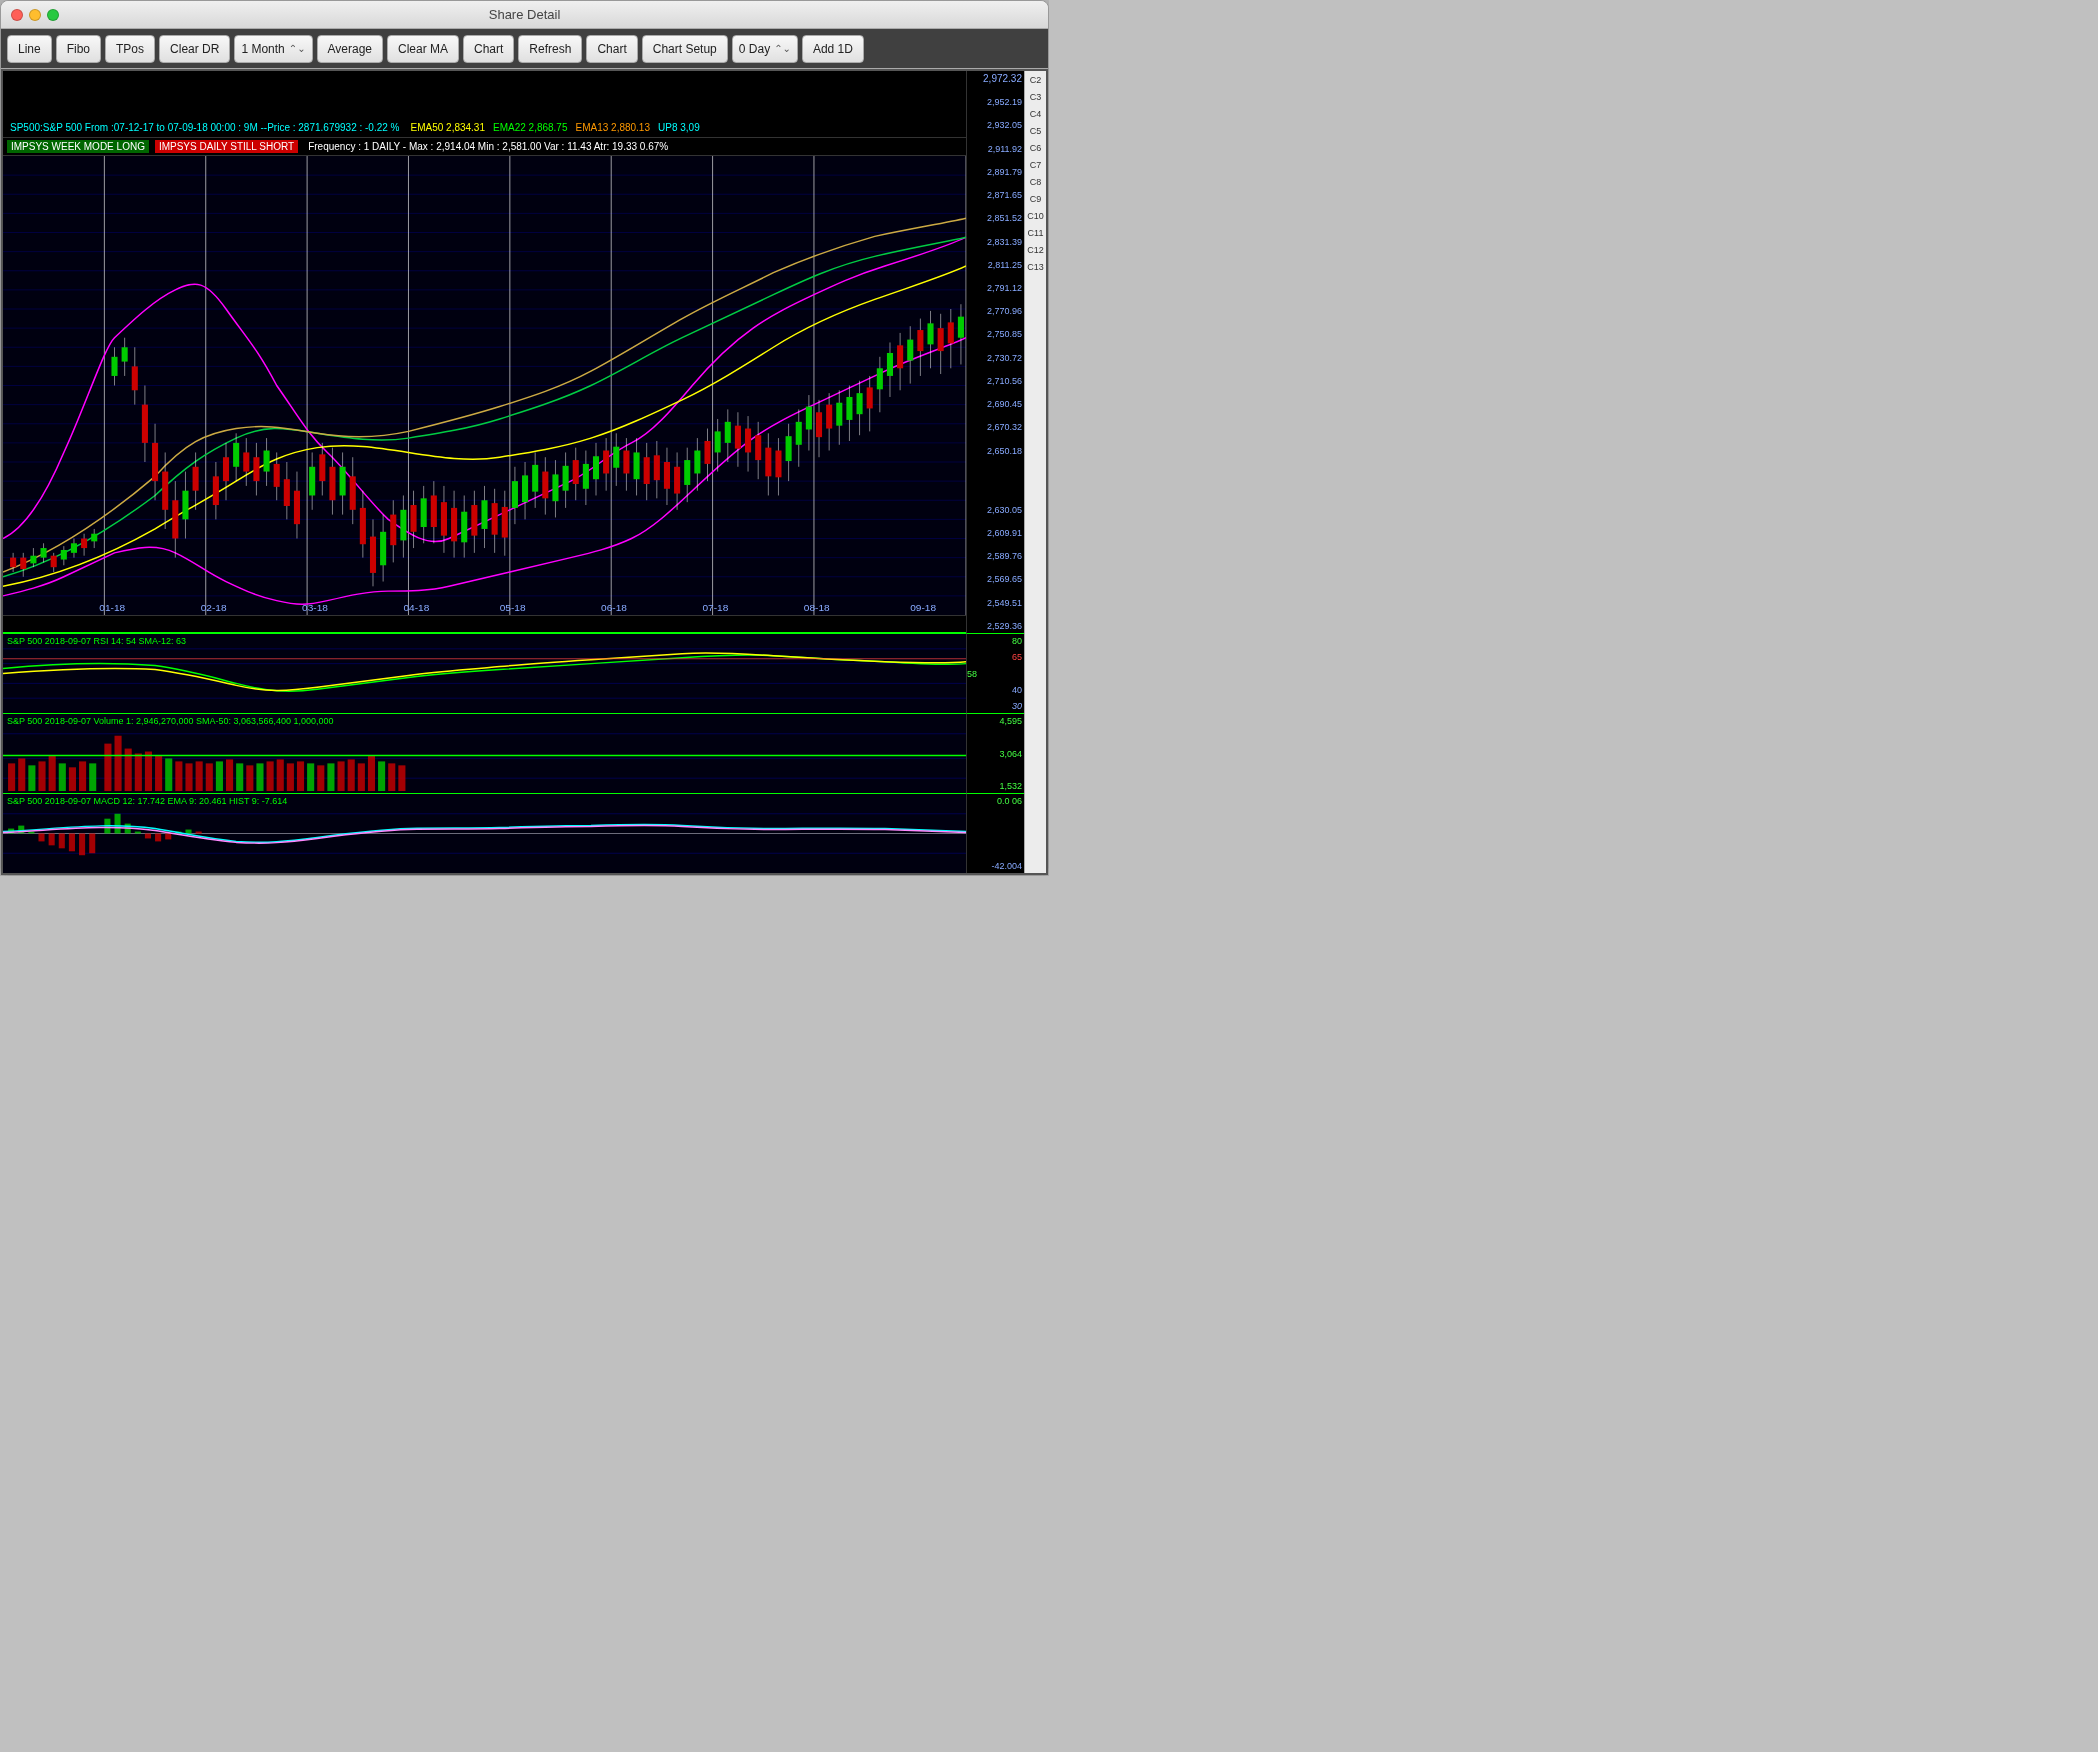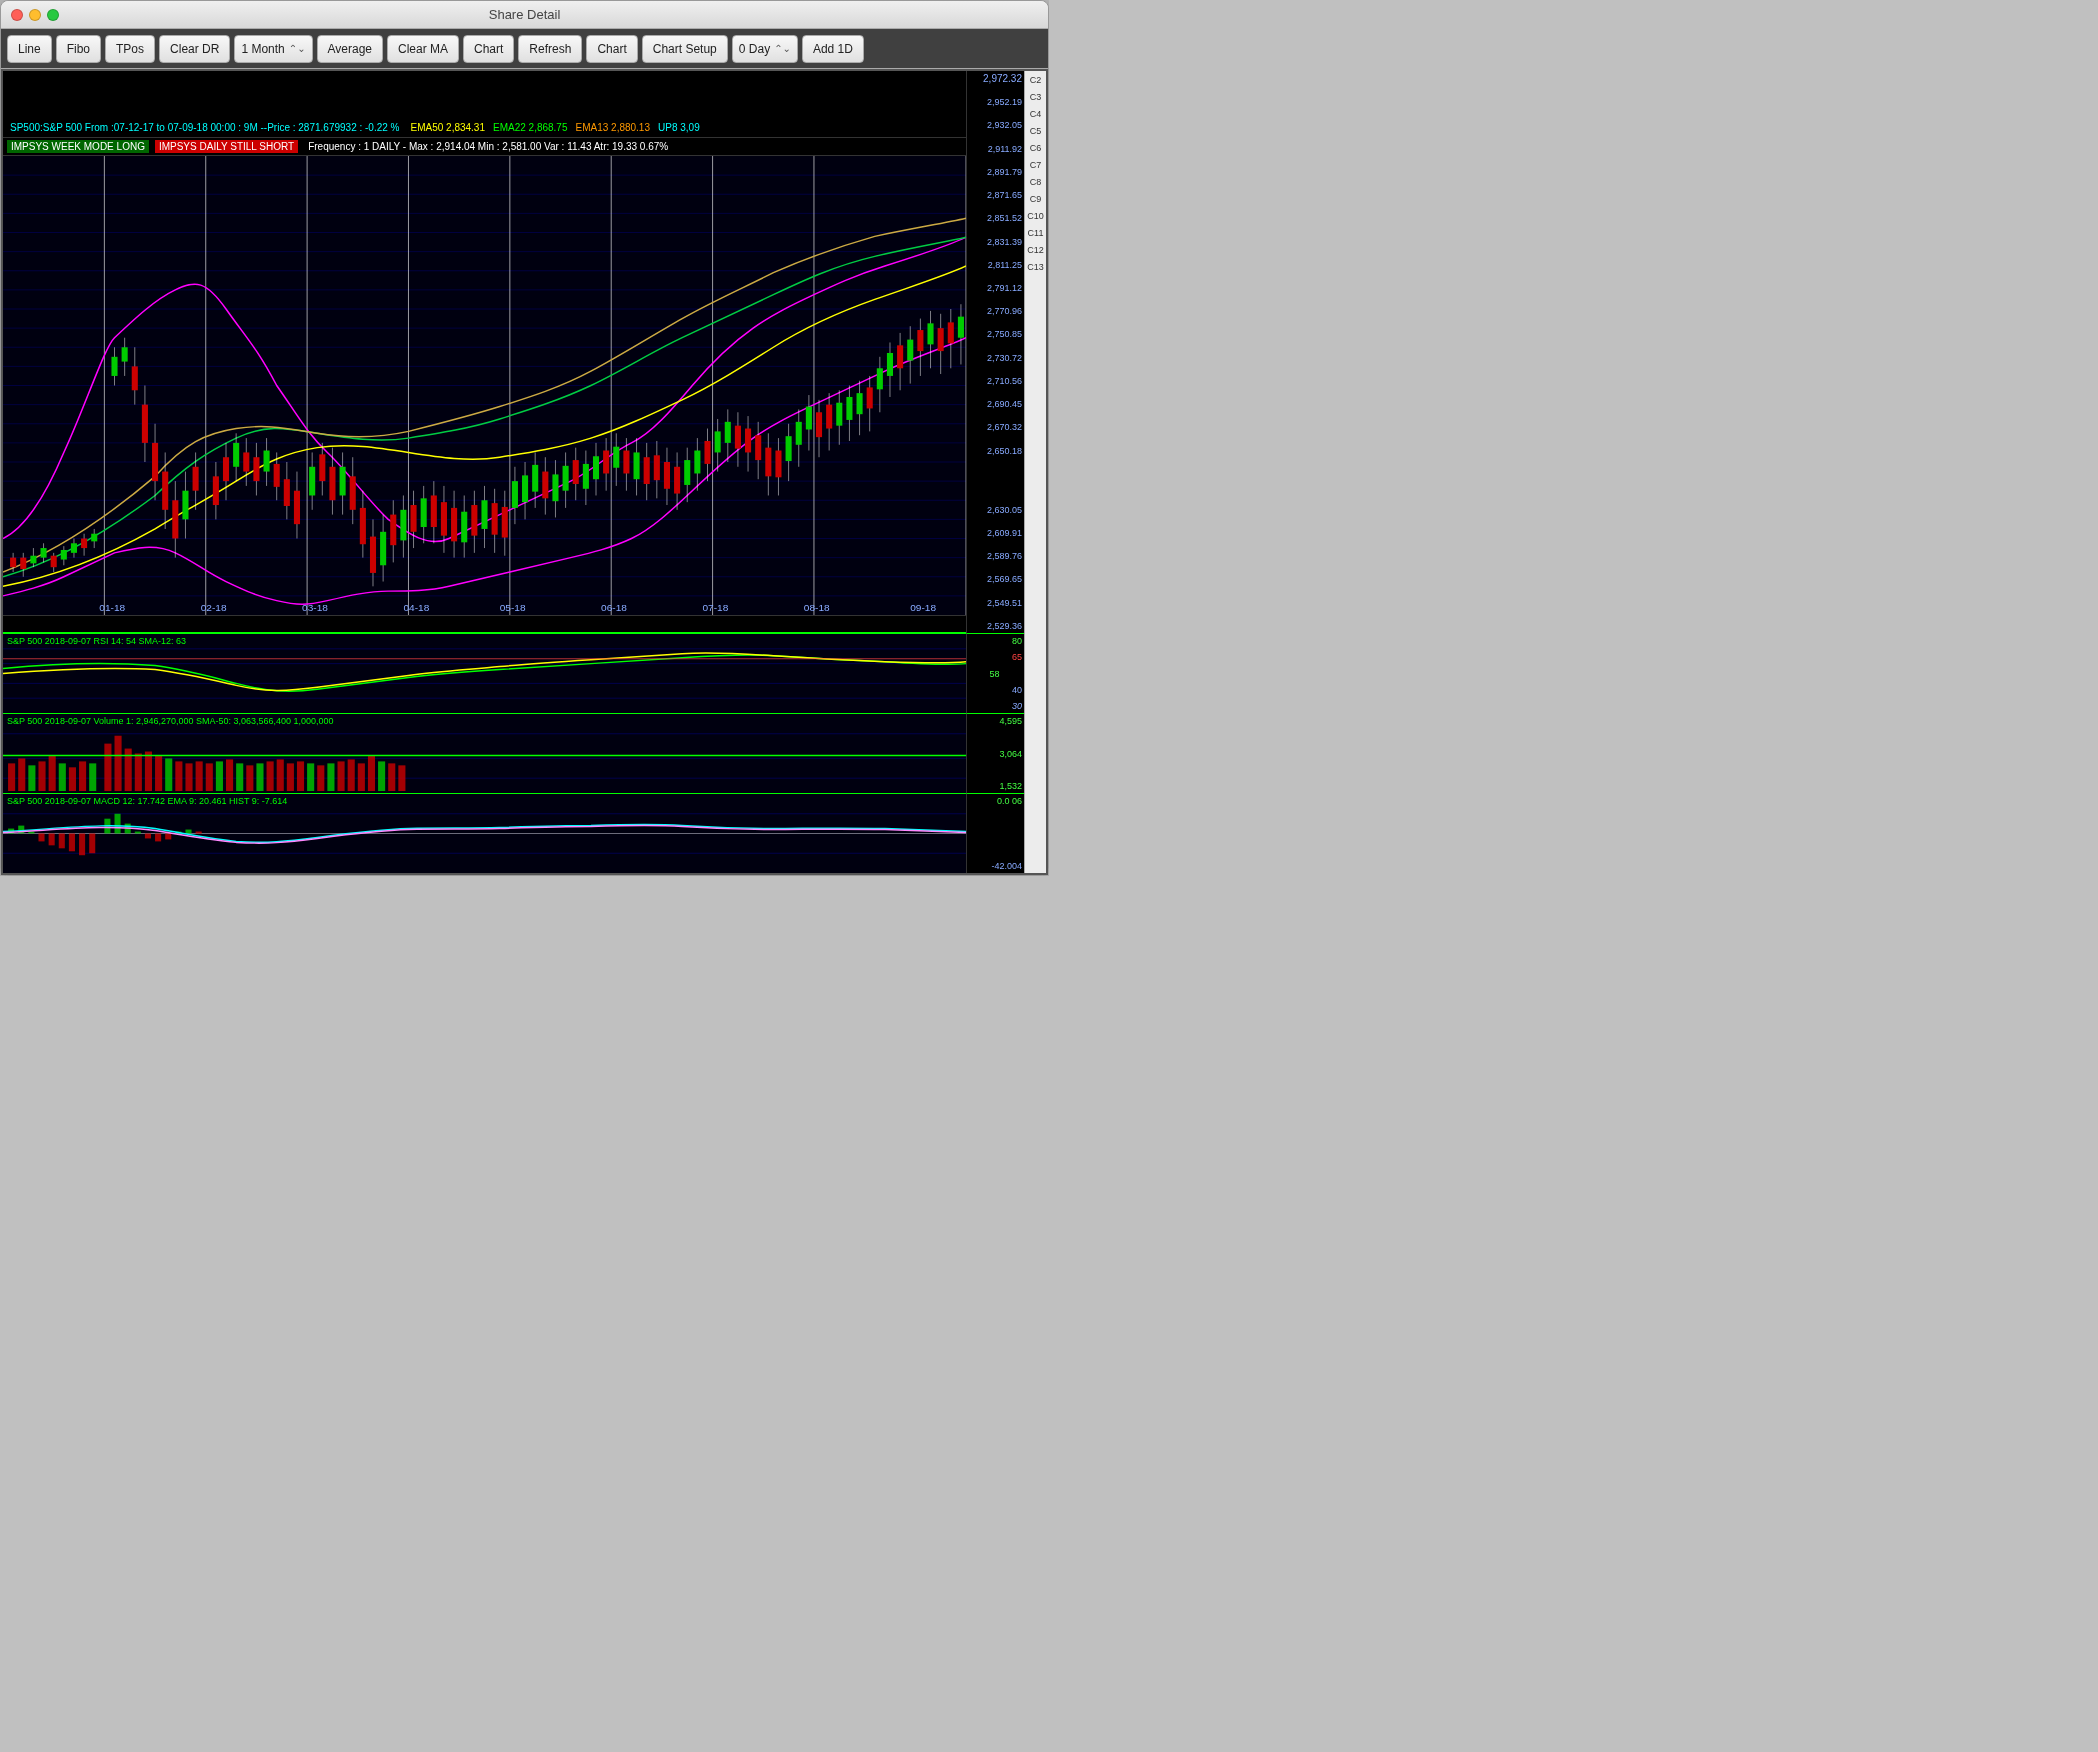--- a/index.html
+++ b/index.html
@@ -601,21 +601,21 @@
         <span style="font-size:9px; color:#88aaff; text-align:right; display:block;">2,609.91</span>
         <span style="font-size:9px; color:#88aaff; text-align:right; display:block;">2,589.76</span>
         <span style="font-size:9px; color:#88aaff; text-align:right; display:block;">2,569.65</span>
         <span style="font-size:9px; color:#88aaff; text-align:right; display:block;">2,549.51</span>
         <span style="font-size:9px; color:#88aaff; text-align:right; display:block;">2,529.36</span>
       </div>
 
       <div style="height:80px; display:flex; flex-direction:column; justify-content:space-between; padding:2px 2px 2px 0; border-left:1px solid #333; border-top:1px solid #0f0;">
         <span style="font-size:9px; color:#4f4; text-align:right; display:block;">80</span>
         <span style="font-size:9px; color:#f44; text-align:right; display:block;">65</span>
-        <span style="font-size:9px; color:#4f4; text-align:center; display:block;">58</span>
+        <span style="font-size:9px; color:#4f4; text-align:left; display:block;">58</span>
         <span style="font-size:9px; color:#88aaff; text-align:right; display:block;">40</span>
         <span style="font-size:9px; color:#88aaff; text-align:right; display:block;font-style:italic;">30</span>
       </div>
 
       <div style="height:80px; display:flex; flex-direction:column; justify-content:space-between; padding:2px 2px 2px 0; border-left:1px solid #333; border-top:1px solid #0f0;">
         <span style="font-size:9px; color:#4f4; text-align:right; display:block;">4,595</span>
         <span style="font-size:9px; color:#4f4; text-align:right; display:block;">3,064</span>
         <span style="font-size:9px; color:#4f4; text-align:right; display:block;">1,532</span>
       </div>
 

